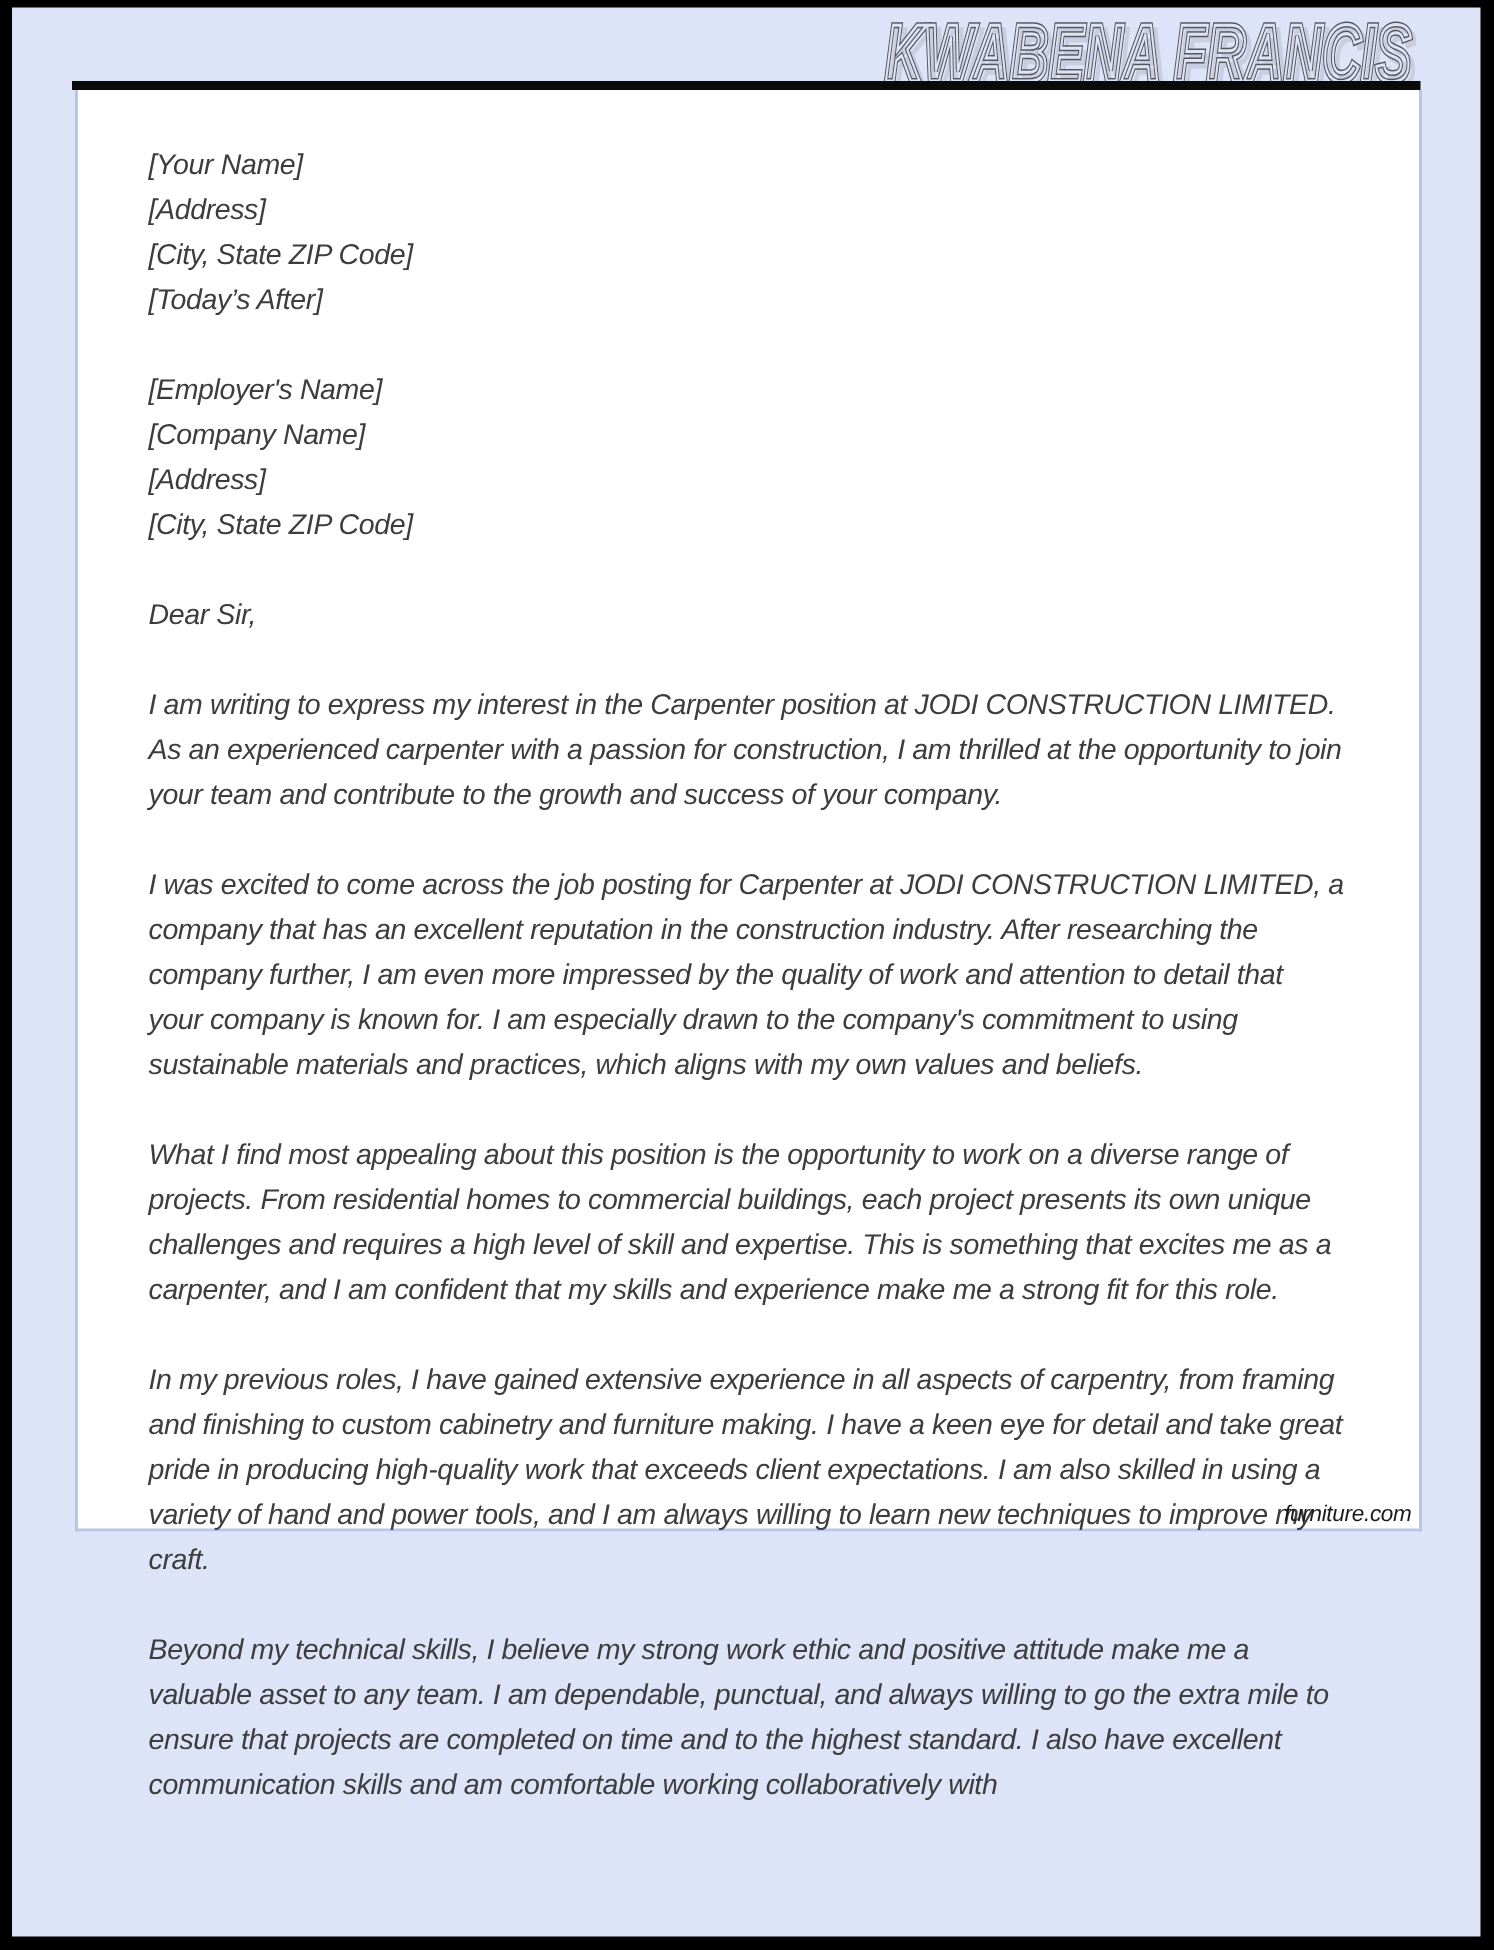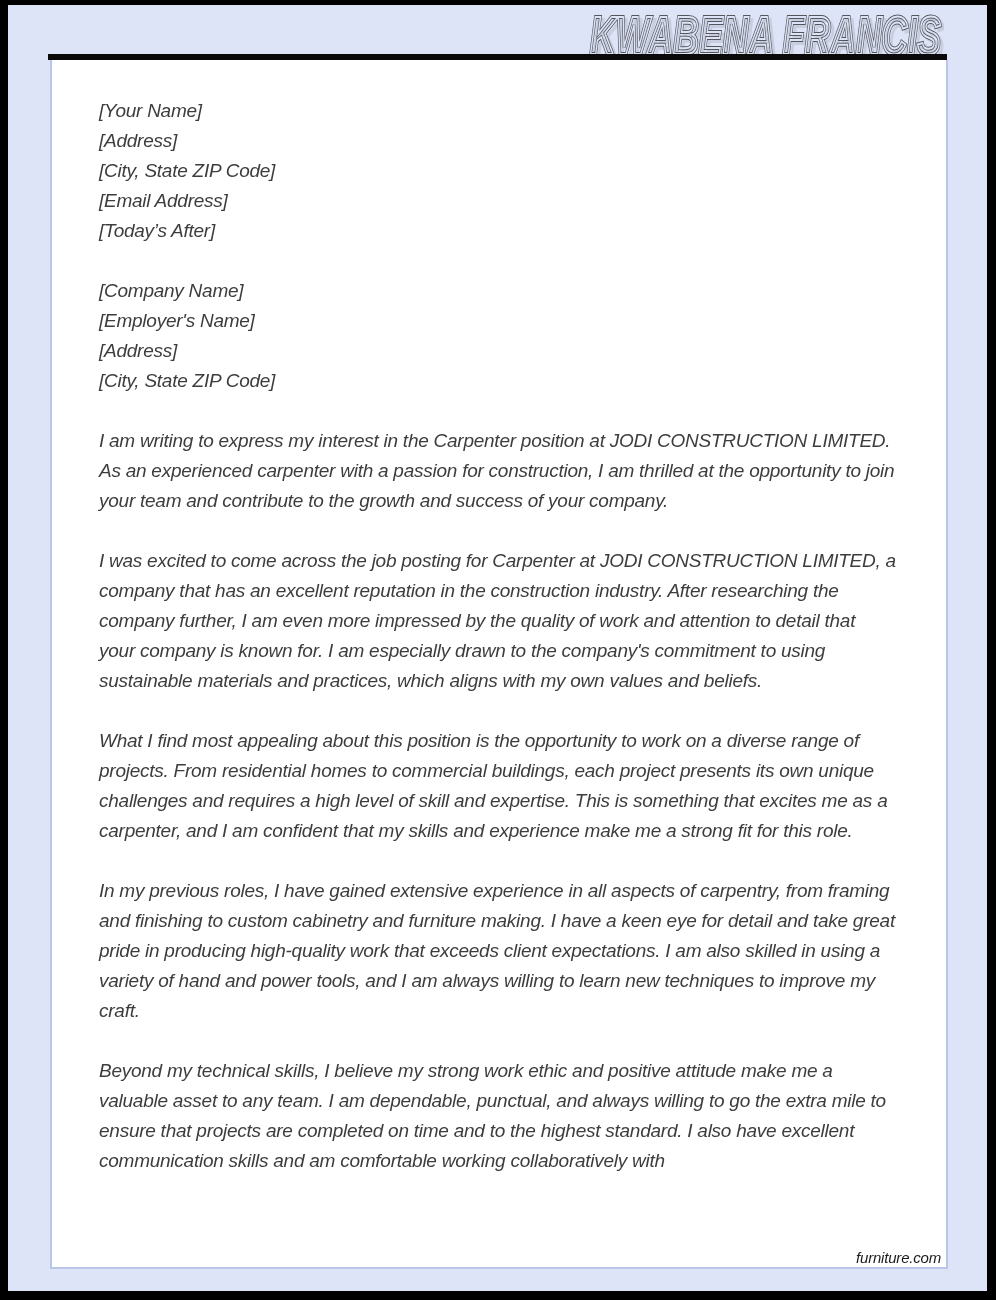--- a/index.html
+++ b/index.html
@@ -46,21 +46,21 @@
     top:49px;
     width:899px;
     height:6px;
     background:var(--rule-black);
   }
   .doc{
     position:absolute;
     left:42px;
     top:55px;
     width:898px;
-    height:1209px;
+    height:961px;
     background:var(--doc-bg);
     border:2px solid var(--doc-border);
     border-top:0;
     overflow:visible;
   }
   .doc-content{
     padding:36px 50px 0 47px;
   }
   .line, .para{
     font-size:19px;
@@ -95,31 +95,33 @@
 
   <div class="header-rule"></div>
 
   <div class="doc">
     <div class="doc-content">
 
       <div class="block">
         <div class="line">[Your Name]</div>
         <div class="line">[Address]</div>
         <div class="line">[City, State ZIP Code]</div>
-        <div class="line">[Email Address]</div>
         <div class="line">[Today’s After]</div>
       </div>
 
       <div class="block">
+        <div class="line">[Employer's Name]</div>
         <div class="line">[Company Name]</div>
-        <div class="line">[Employer's Name]</div>
         <div class="line">[Address]</div>
         <div class="line">[City, State ZIP Code]</div>
       </div>
 
+      <div class="block">
+        <div class="line">Dear Sir,</div>
+      </div>
 
       <p class="para">I am writing to express my interest in the Carpenter position at JODI CONSTRUCTION LIMITED. As an experienced carpenter with a passion for construction, I am thrilled at the opportunity to join your team and contribute to the growth and success of your company.</p>
       <p class="para">I was excited to come across the job posting for Carpenter at JODI CONSTRUCTION LIMITED, a company that has an excellent reputation in the construction industry. After researching the company further, I am even more impressed by the quality of work and attention to detail that your company is known for. I am especially drawn to the company's commitment to using sustainable materials and practices, which aligns with my own values and beliefs.</p>
       <p class="para">What I find most appealing about this position is the opportunity to work on a diverse range of projects. From residential homes to commercial buildings, each project presents its own unique challenges and requires a high level of skill and expertise. This is something that excites me as a carpenter, and I am confident that my skills and experience make me a strong fit for this role.</p>
       <p class="para">In my previous roles, I have gained extensive experience in all aspects of carpentry, from framing and finishing to custom cabinetry and furniture making. I have a keen eye for detail and take great pride in producing high-quality work that exceeds client expectations. I am also skilled in using a variety of hand and power tools, and I am always willing to learn new techniques to improve my craft.</p>
       <p class="para">Beyond my technical skills, I believe my strong work ethic and positive attitude make me a valuable asset to any team. I am dependable, punctual, and always willing to go the extra mile to ensure that projects are completed on time and to the highest standard. I also have excellent communication skills and am comfortable working collaboratively with</p>
 
     </div>
 
     <div class="watermark">furniture.com</div>

